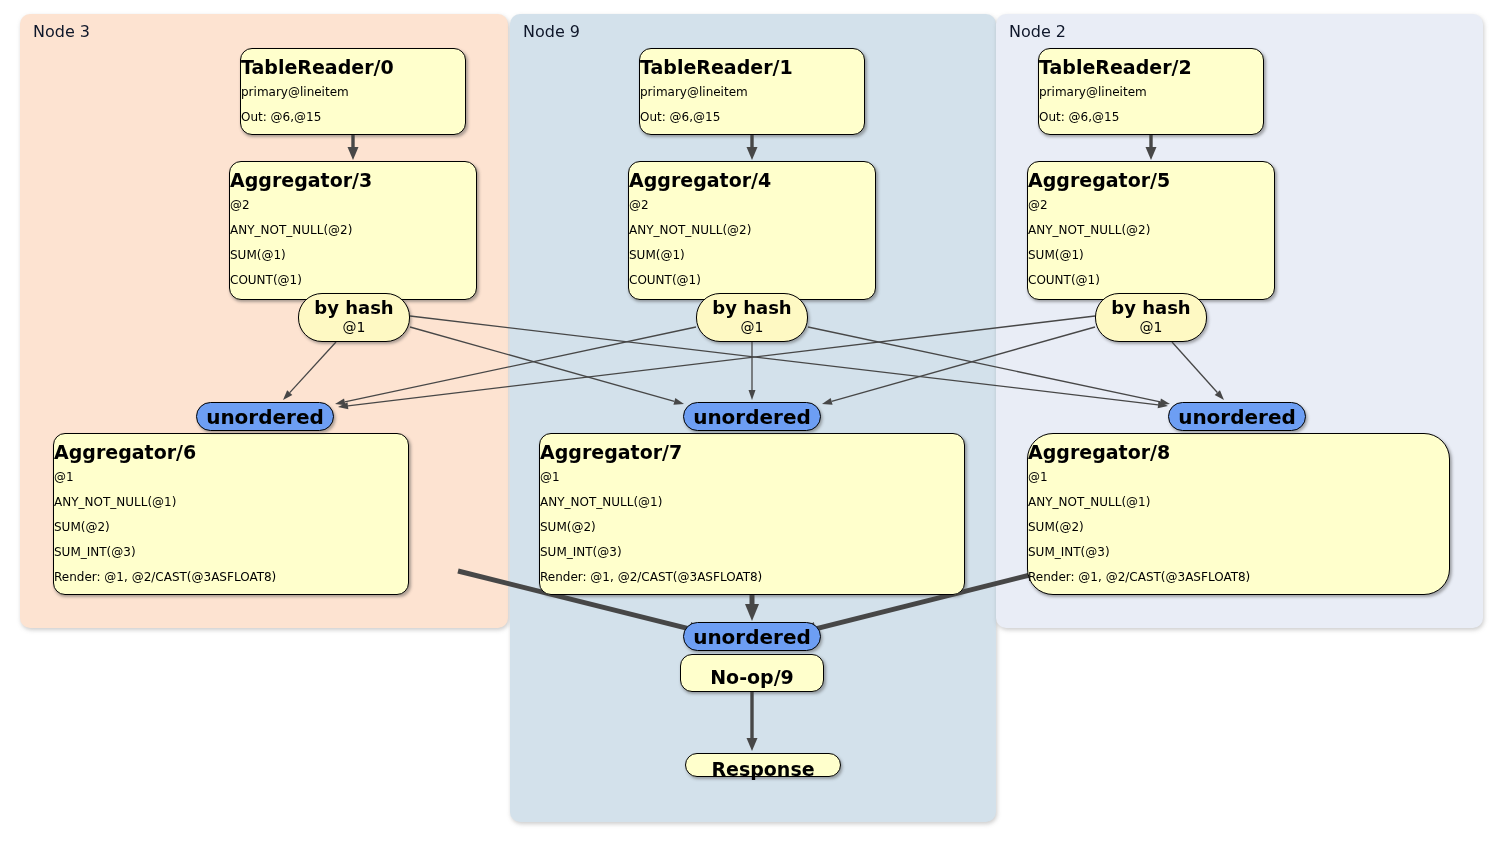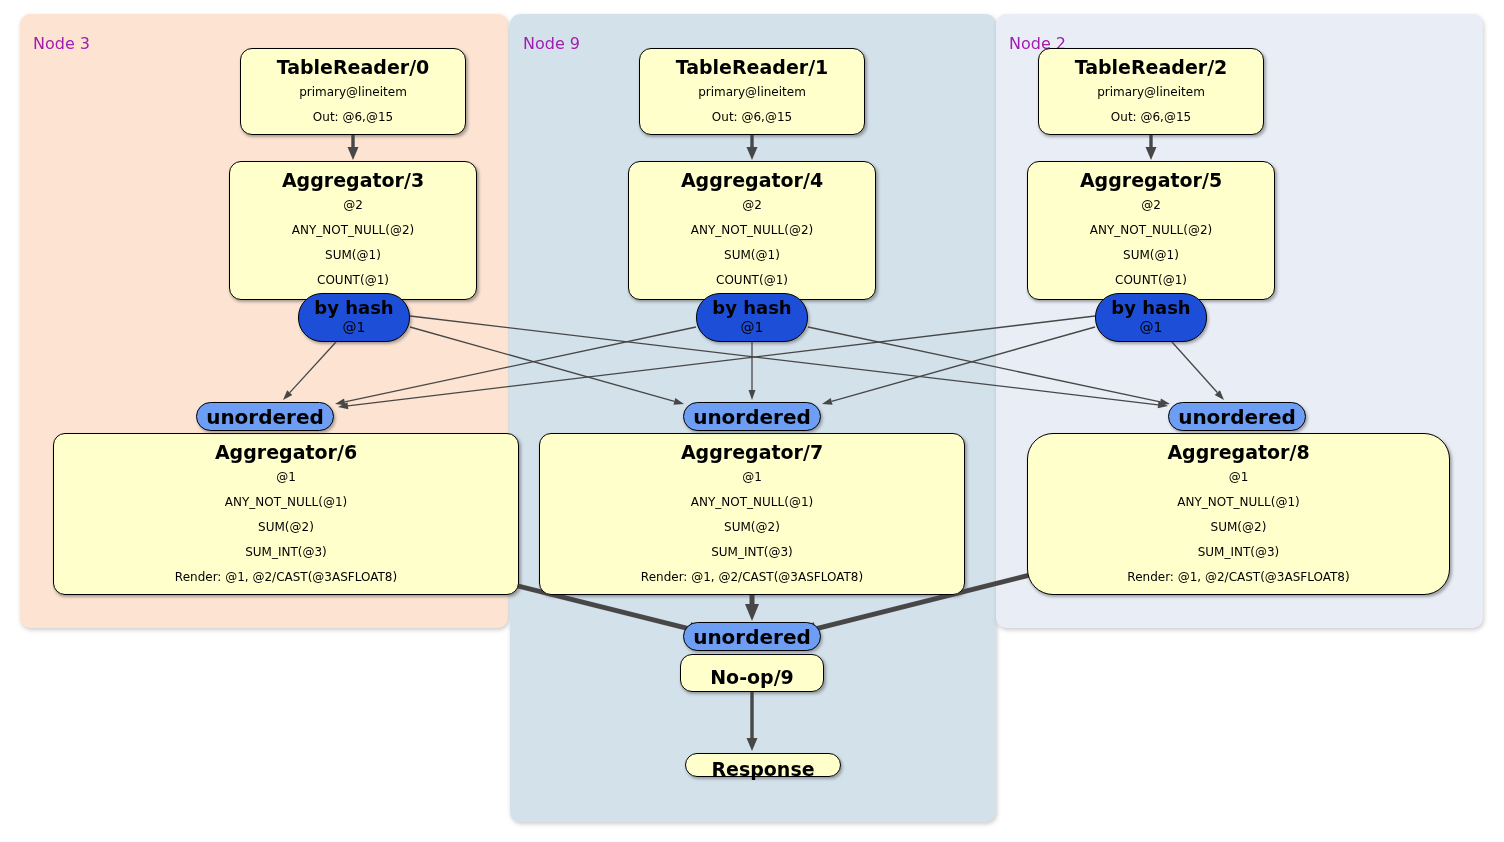--- a/index.html
+++ b/index.html
@@ -1,33 +1,33 @@
 <!DOCTYPE html>
 <html><head>
 <meta charset="utf-8">
 <style>
   html,body{margin:0;padding:0;background:#ffffff;}
   .canvas{
     position:relative;width:1504px;height:842px;background:#ffffff;
     font-family:"DejaVu Sans","Liberation Sans",sans-serif;color:#000;overflow:hidden;
   }
   .region{position:absolute;border-radius:10px;box-shadow:1px 2px 4px rgba(110,110,110,.35);z-index:1;}
-  .region-label{position:absolute;top:20px;left:13px;font-size:16px;color:#a21caf;white-space:nowrap;}
+  .region-label{position:absolute;top:8px;left:13px;font-size:16px;color:#0f172a;white-space:nowrap;}
   #edges{position:absolute;left:0;top:0;z-index:2;}
   .proc{
     position:absolute;z-index:3;box-sizing:border-box;background:#ffffcc;
     border:1.6px solid #000;border-radius:12px;box-shadow:1.5px 2px 3px rgba(70,70,70,.45);
-    text-align:center;padding-top:5px;
+    padding-top:5px;
   }
   .proc .title{font-weight:bold;font-size:19px;line-height:26px;white-space:nowrap;}
   .proc .line{font-size:12px;line-height:25px;white-space:nowrap;}
   .proc.center{display:flex;align-items:center;justify-content:center;padding-top:0;}
   .proc.center .title{line-height:normal;margin-top:8px;}
   .router{
-    position:absolute;z-index:4;box-sizing:border-box;background:#1d4ed8;
+    position:absolute;z-index:4;box-sizing:border-box;background:#fef9c3;
     border:1.6px solid #000;border-radius:24px;box-shadow:1.5px 2px 3px rgba(70,70,70,.45);
     text-align:center;
   }
   .router .rlabel{font-weight:bold;font-size:18px;line-height:23px;margin-top:2px;white-space:nowrap;}
   .router .rdetail{font-size:14px;line-height:16px;white-space:nowrap;}
   .sync{
     position:absolute;z-index:4;box-sizing:border-box;background:#6d9ef3;
     border:1.7px solid #000;border-radius:15px;box-shadow:1.5px 2px 3px rgba(70,70,70,.45);
     display:flex;align-items:center;justify-content:center;
     font-weight:bold;font-size:20px;white-space:nowrap;
@@ -137,21 +137,21 @@
   <div class="sync" style="left:196px;top:402px;width:138px;height:29px;">
     <span>unordered</span>
   </div>
   <div class="sync" style="left:683px;top:402px;width:138px;height:29px;">
     <span>unordered</span>
   </div>
   <div class="sync" style="left:1168px;top:402px;width:138px;height:29px;">
     <span>unordered</span>
   </div>
 
-  <div class="proc" style="left:53px;top:433px;width:466px;height:162px;">
+  <div class="proc" style="left:53px;top:433px;width:356px;height:162px;">
     <div class="title">Aggregator/6</div>
     <div class="line">@1</div>
     <div class="line">ANY_NOT_NULL(@1)</div>
     <div class="line">SUM(@2)</div>
     <div class="line">SUM_INT(@3)</div>
     <div class="line">Render: @1, @2/CAST(@3ASFLOAT8)</div>
   </div>
   <div class="proc" style="left:539px;top:433px;width:426px;height:162px;">
     <div class="title">Aggregator/7</div>
     <div class="line">@1</div>

